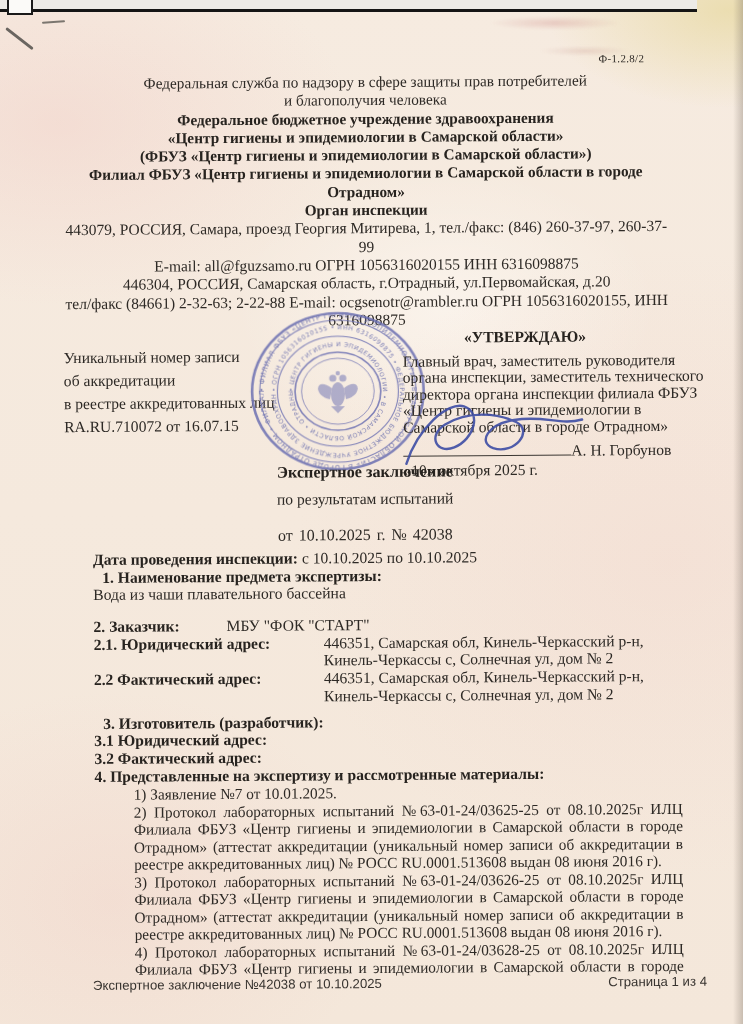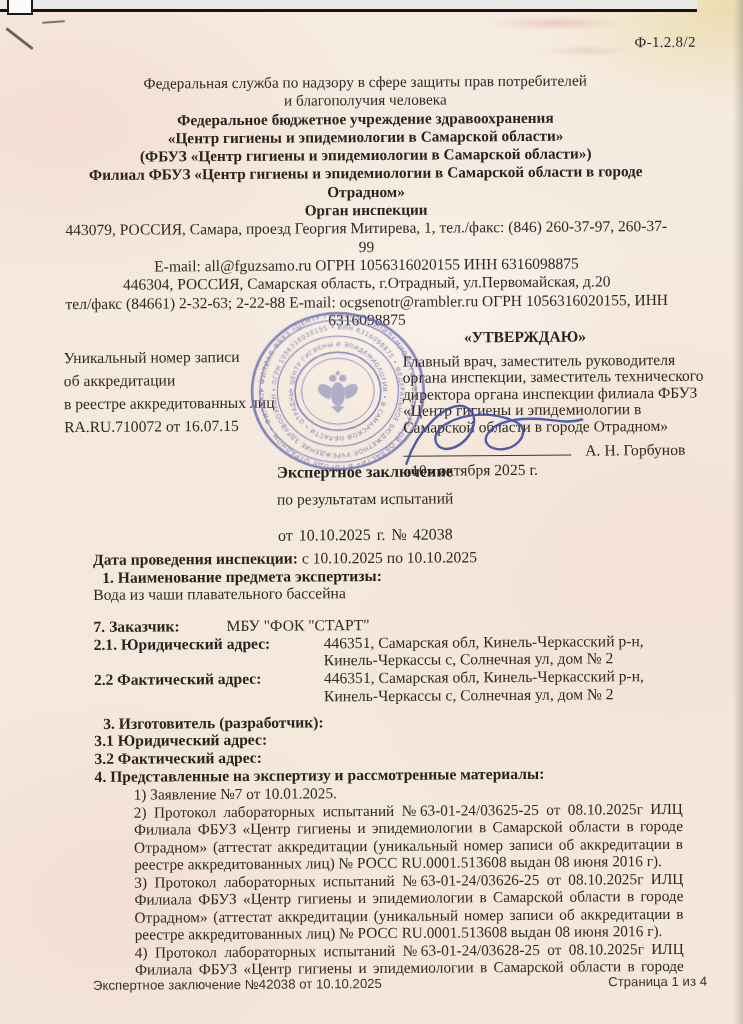--- a/index.html
+++ b/index.html
@@ -30,36 +30,36 @@
     transform:rotate(38deg);transform-origin:left top;border-radius:2px;}
   .mark-dash{position:absolute;left:42px;top:21px;width:23px;height:2px;background:#7b766f;
     border-radius:2px;transform:rotate(-4deg);}
   .smudge1{position:absolute;left:490px;top:16px;width:130px;height:14px;
     background:radial-gradient(closest-side,rgba(205,140,135,.35),rgba(205,140,135,0));filter:blur(1px);}
   .smudge2{position:absolute;left:540px;top:46px;width:90px;height:10px;
     background:radial-gradient(closest-side,rgba(200,150,140,.28),rgba(200,150,140,0));filter:blur(1px);}
 
   .content{position:absolute;inset:0;transform:rotate(-0.4deg);transform-origin:50% 40%;}
 
-  .form-code{position:absolute;left:601px;top:36px;font-size:15px;letter-spacing:.3px;margin-left:36px;}
+  .form-code{position:absolute;left:601px;top:54px;font-size:11px;letter-spacing:.3px;}
 
   .hdr{position:absolute;left:40px;right:48px;top:73px;text-align:center;
     font-size:15.3px;line-height:18.3px;white-space:nowrap;}
   .hdr div{white-space:nowrap;}
   .hdr .b{font-weight:bold;color:#27231f;}
   .hdr .adr{font-size:15.5px;}
 
   
   .accred{position:absolute;left:64px;top:344px;font-size:15.6px;line-height:23px;white-space:nowrap;}
   .approve{position:absolute;left:403px;top:330px;width:300px;font-size:15.6px;line-height:16.6px;}
   .approve .ttl{text-align:center;padding-right:55px;margin-bottom:7px;}
   .approve div{white-space:nowrap;}
   .signrow{margin-top:6px;white-space:nowrap;}
   .signline{display:inline-block;width:168px;border-bottom:1.6px solid #3b3733;height:13px;}
-  .signname{margin-left:14px;}
+  .signname{}
   .appdate{margin-top:3px;}
 
   .stamp{position:absolute;left:238px;top:308px;width:200px;height:166px;opacity:.85;filter:blur(.3px);}
   .stamp .sr{fill:none;stroke:#6c70b2;}
   .stamp .st{fill:#666bac;letter-spacing:.6px;font-family:"DejaVu Sans",sans-serif;}
   .stamp .eagle{fill:#6c70b2;opacity:.6;}
   .sig{position:absolute;left:392px;top:386px;width:210px;height:92px;}
   .sig path{fill:none;stroke:#3d4da4;stroke-width:2.4;stroke-linecap:round;opacity:.9;}
 
   .title{position:absolute;left:0;right:14px;top:464px;text-align:center;line-height:1;}
@@ -179,21 +179,21 @@
 
     <div class="body">
       <div class="row"><span class="b">Дата проведения инспекции:</span><span> с 10.10.2025 по 10.10.2025</span></div>
 
       <div class="row ind b">1. Наименование предмета экспертизы:</div>
       <div class="row">Вода из чаши плавательного бассейна</div>
 
       <div class="gap14"></div>
 
       <div class="kv">
-        <span class="k2 b">7. Заказчик:</span>
+        <span class="k2 b">2. Заказчик:</span>
         <span class="v">МБУ "ФОК "СТАРТ"</span>
       </div>
       <div class="kv">
         <span class="k b">2.1. Юридический адрес:</span>
         <span class="v">
           <div>446351, Самарская обл, Кинель-Черкасский р-н,</div>
           <div>Кинель-Черкассы с, Солнечная ул, дом № 2</div>
         </span>
       </div>
       <div class="kv">

